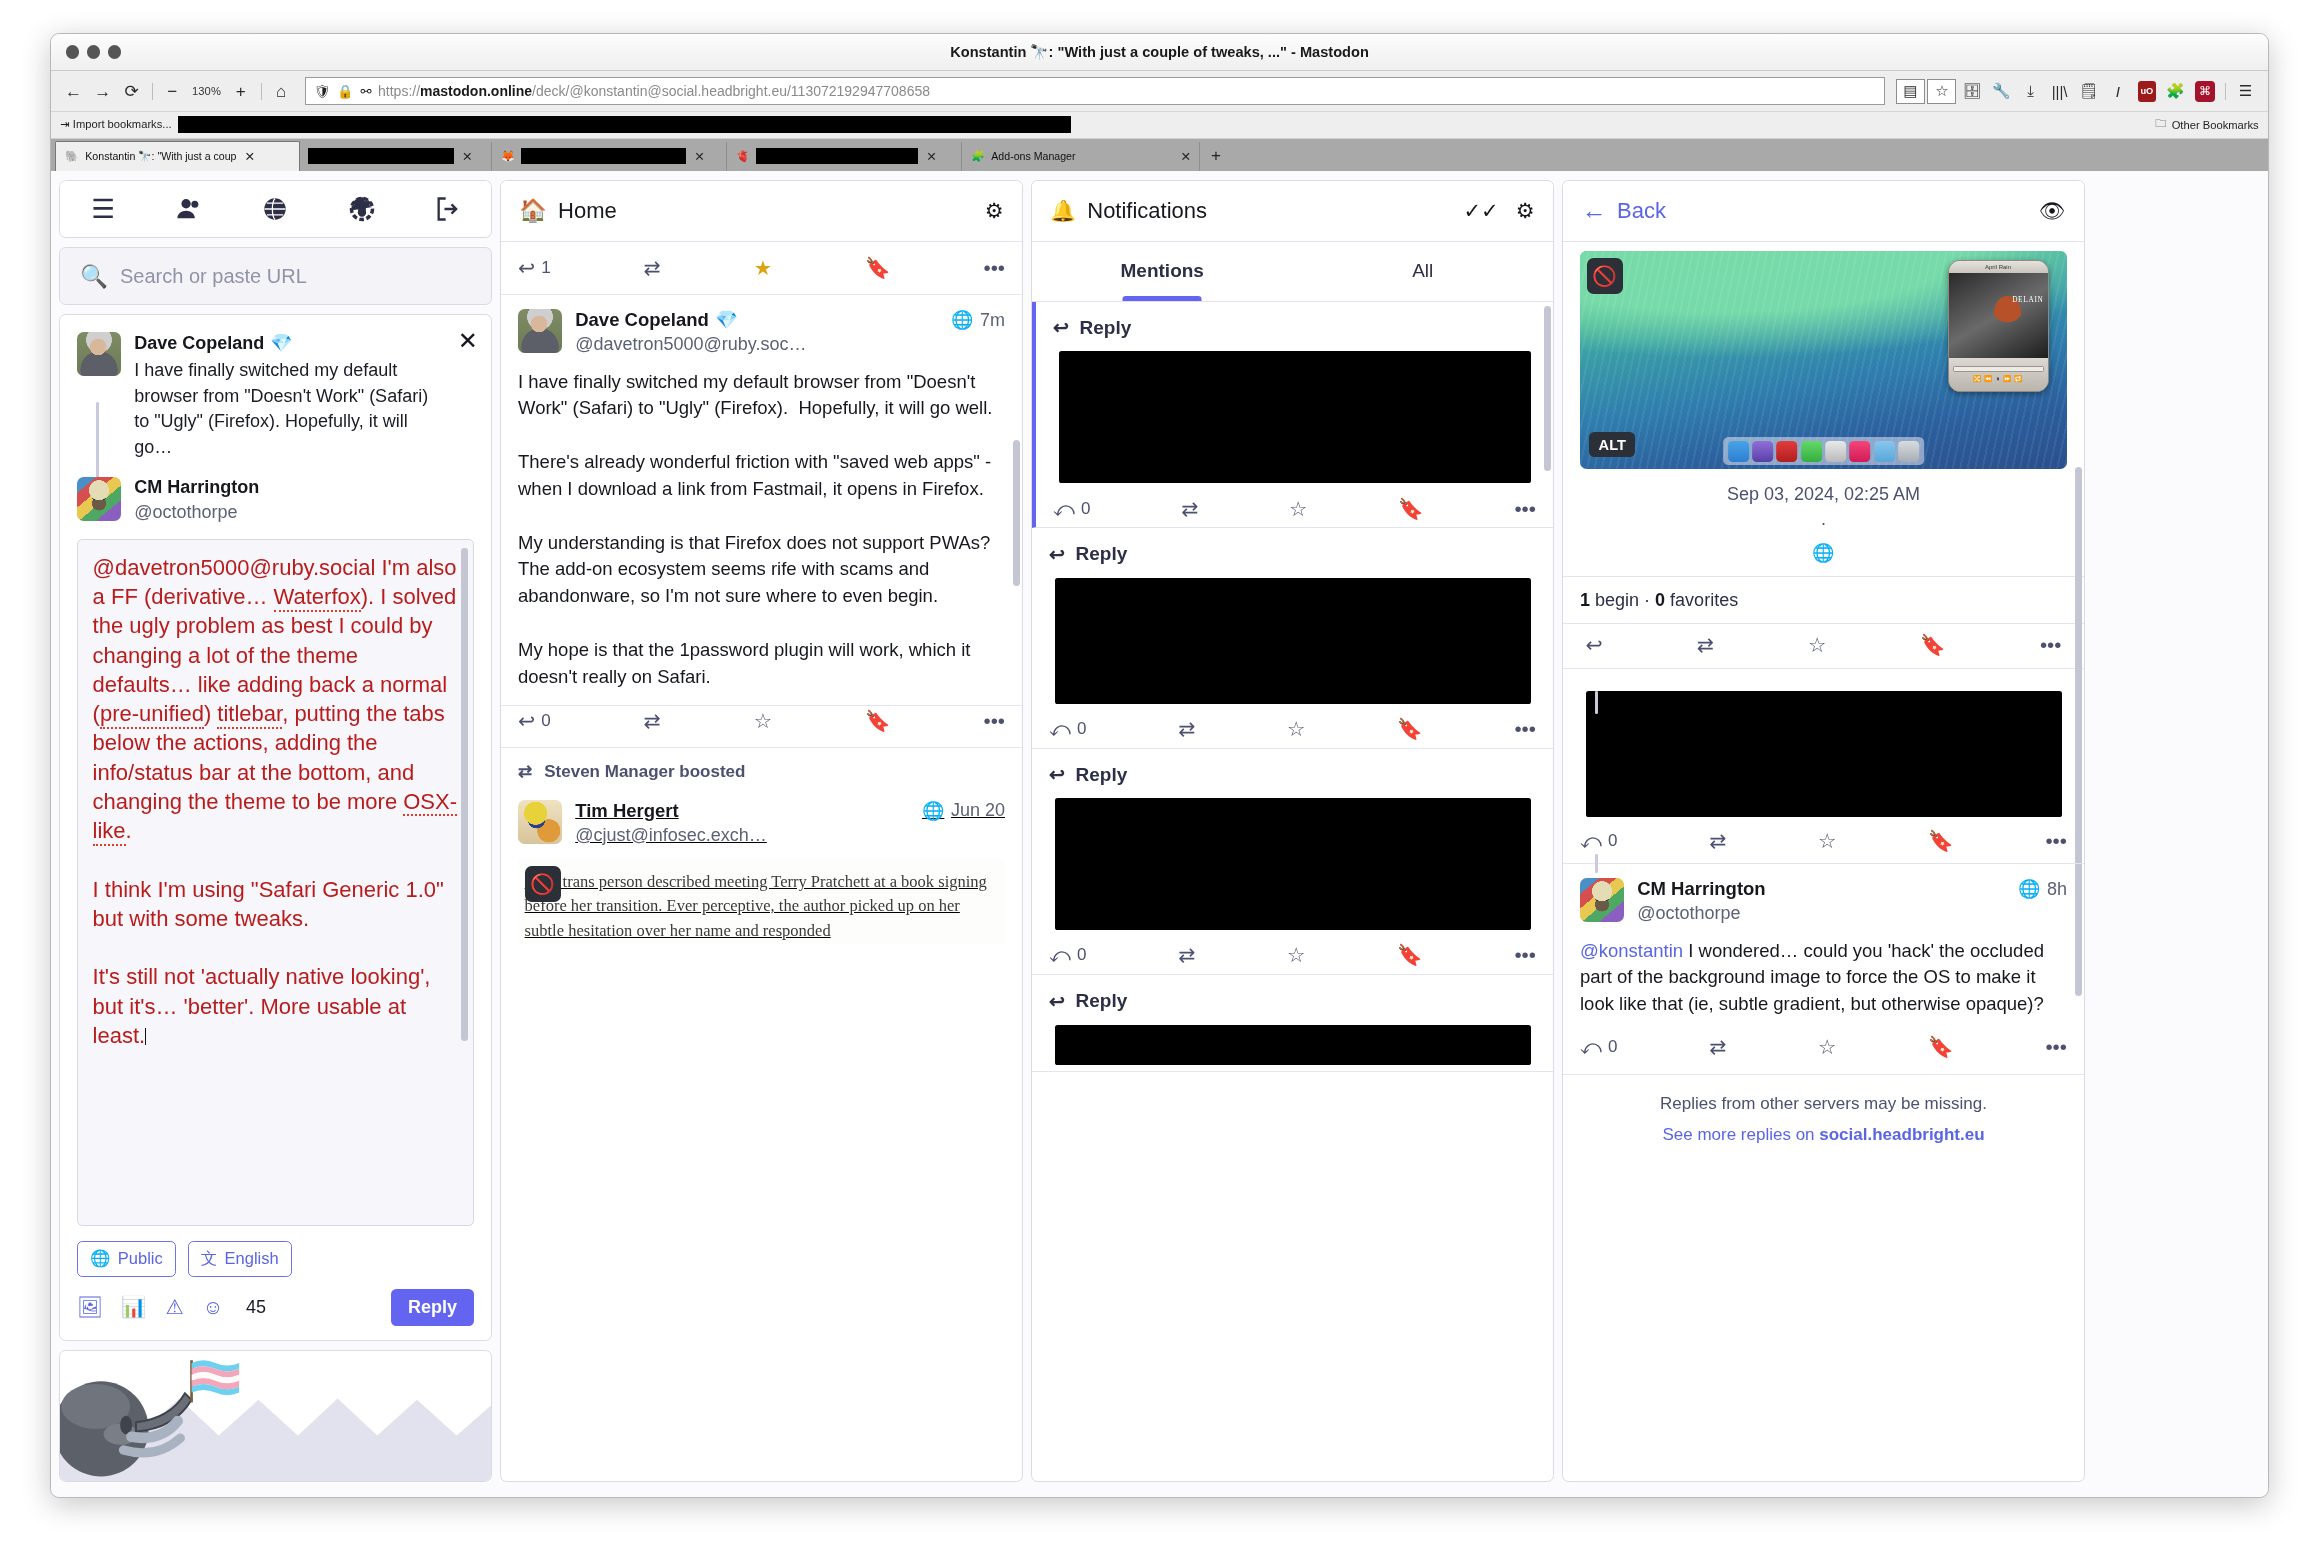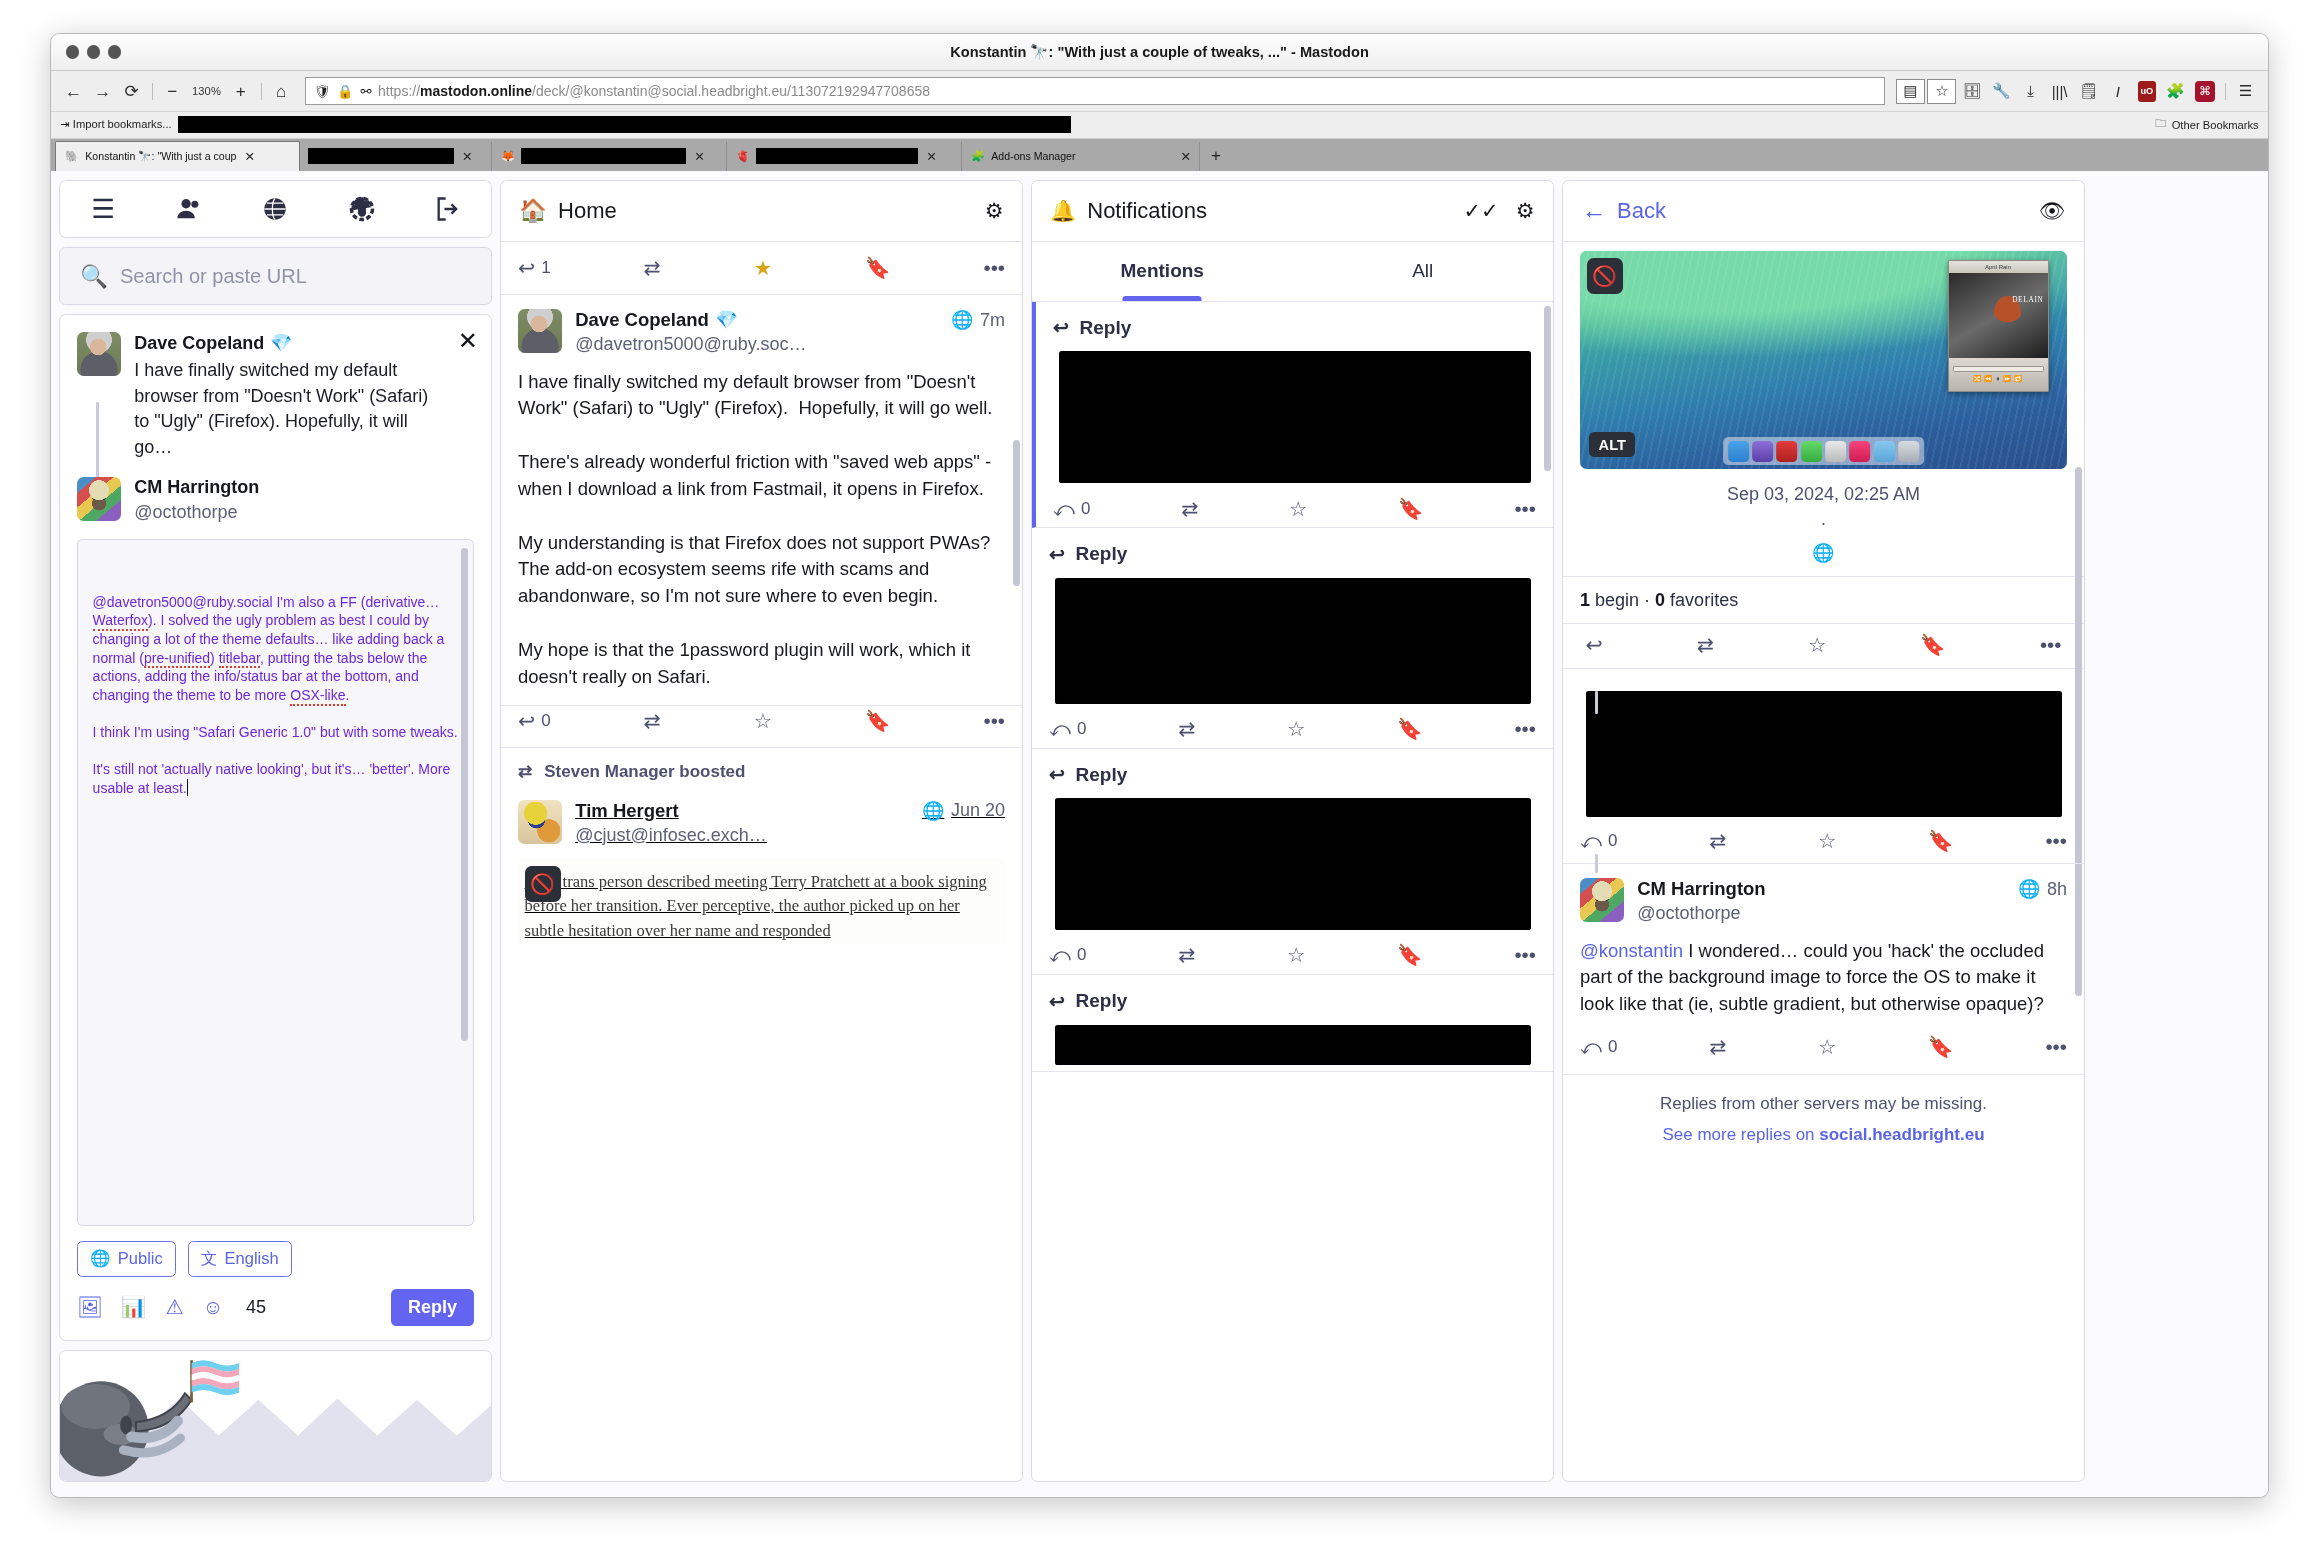--- a/index.html
+++ b/index.html
@@ -177,21 +177,21 @@
   .tp-handle { font-size: 18px; color: #5d6176; margin-top: 4px; }
   .tp-body { font-size: 18px; color: #1b1d26; line-height: 1.42; margin-top: 4px; }
   .thread-line { position: absolute; width: 2.6px; background: #c9cade; border-radius: 1.3px; }
   .tp-close { position: absolute; right: 13.2px; top: 12px; font-size: 24px; color: #16181d; font-weight: 300; }
 
   .compose-area {
     margin: 12px 17px 0 17px; border: 0.7px solid #d6d7e2; border-radius: 5.3px;
     background: #f7f7fb; padding: 13.2px 14.6px; position: relative;
     flex: 1; min-height: 0; overflow: hidden;
   }
-  .compose-text { font-size: 14px; color: #6d28d9; line-height: 1.33; white-space: pre-wrap; margin-top: 40px; }
+  .compose-text { font-size: 22px; color: #b91c1c; line-height: 1.33; white-space: pre-wrap; }
   .sp { border-bottom: 2px dotted #e03c2e; padding-bottom: 0.7px; }
   .caret { display: inline-block; width: 1.3px; height: 17px; background: #111; vertical-align: -2.6px; }
   .compose-scroll {
     position: absolute; right: 5.3px; top: 8px; width: 6.6px; height: 72%;
     background: #c5c6d4; border-radius: 3.3px;
   }
   .compose-pills { display: flex; gap: 12px; margin: 14.6px 17px 0 17px; }
   .pill {
     border: 1px solid #6a74e8; color: #5a65e6; border-radius: 5.3px;
     padding: 6px 12px; font-size: 16.5px; display: flex; align-items: center; gap: 7.3px;
@@ -281,21 +281,21 @@
   .wave::after {
     content: ""; position: absolute; inset: 0;
     background: repeating-linear-gradient(102deg, rgba(255,255,255,.07) 0 2px, rgba(0,0,0,0) 2px 7.3px);
   }
   .alt-badge {
     position: absolute; left: 9.3px; bottom: 12px; background: #2b3038; color: #fff;
     font-size: 14.6px; font-weight: bold; border-radius: 5.3px; padding: 4.6px 9.3px;
   }
   .mini-player {
     position: absolute; right: 18.5px; top: 9.3px; width: 101px; height: 132px;
-    background: #cfcbc4; border: 0.7px solid #8e8a84; border-radius: 1px; overflow: hidden;
+    background: #cfcbc4; border: 0.7px solid #8e8a84; border-radius: 12px; overflow: hidden;
     box-shadow: 0 2px 6.6px rgba(0,0,0,.4);
   }
   .mp-title { height: 11.2px; background: linear-gradient(#e6e3de,#c9c5bd); font-size: 6px; color: #333; display:flex; align-items:center; justify-content:center; }
   .mp-art { height: 85px; background: linear-gradient(150deg,#2a2a2a,#6a6a6a 50%, #1d1d1d); position: relative; }
   .mp-art .band { position:absolute; right:4px; top:22.5px; color:#fff; font-size:7.3px; font-family:"Liberation Serif",serif; letter-spacing:0.7px;}
   .mp-art .hair { position:absolute; left:46%; top:28%; width:26.5px; height:34px; background: radial-gradient(circle at 50% 30%, #b6512a 0 58%, transparent 60%); border-radius: 50% 50% 40% 40%; }
   .mp-ctrl { height: 34px; background: linear-gradient(#ddd9d2,#b8b4ac); display:flex; flex-direction:column; justify-content:center; gap:2.6px; padding: 2px 4px;}
   .mp-bar { height: 6px; background: #eeebe5; border: 0.7px solid #9a968f; border-radius: 1.3px; }
   .mp-btns { display:flex; justify-content:center; gap:3.3px; font-size:6.6px; color:#333; }
   .dock {

